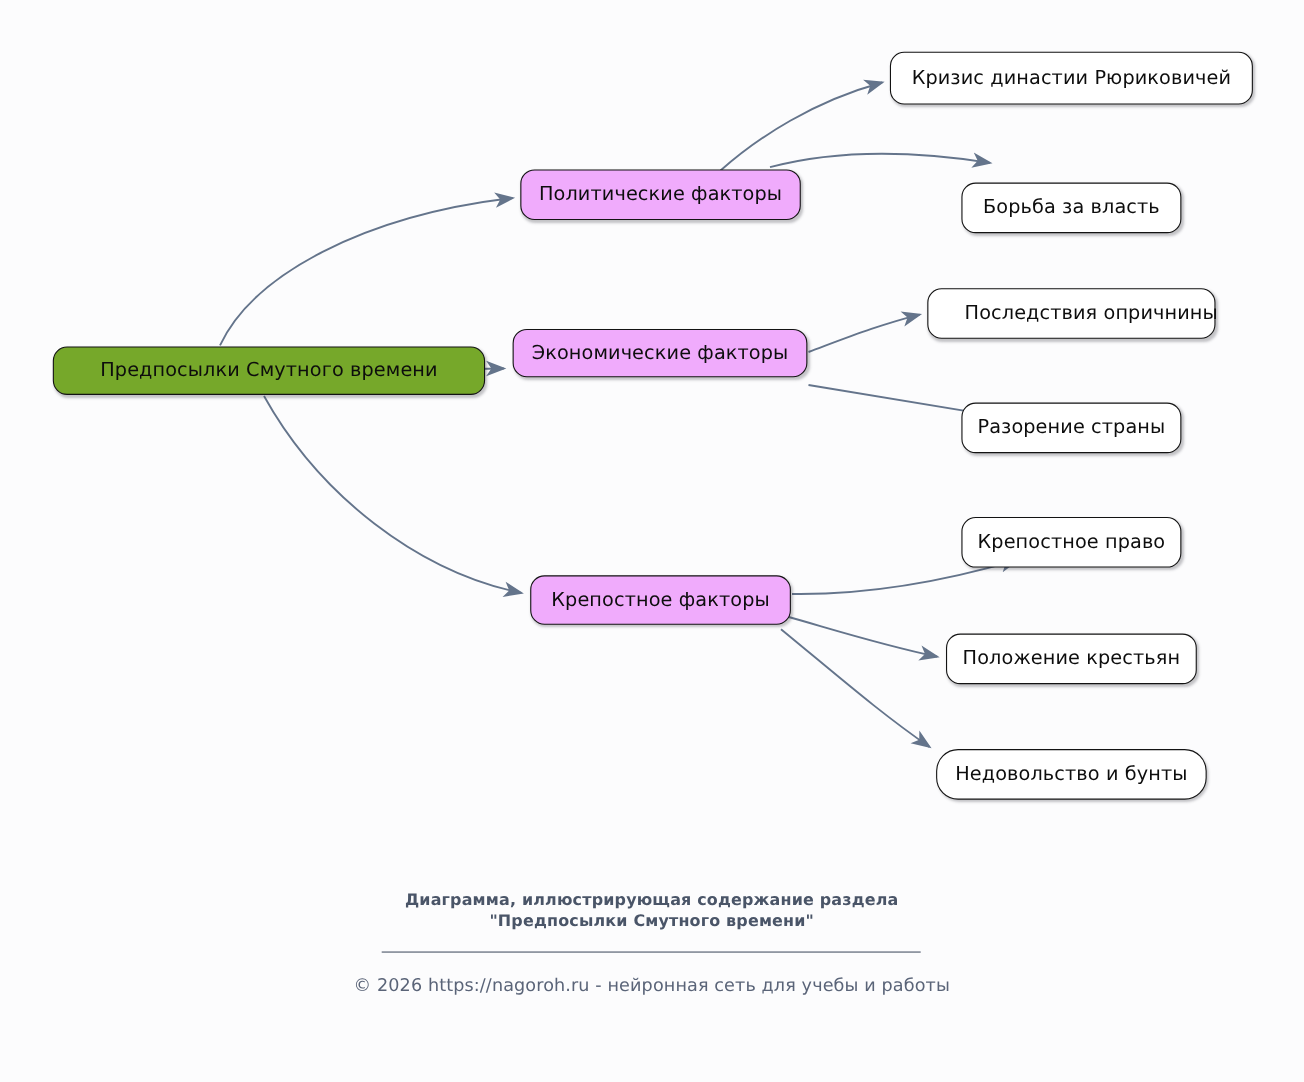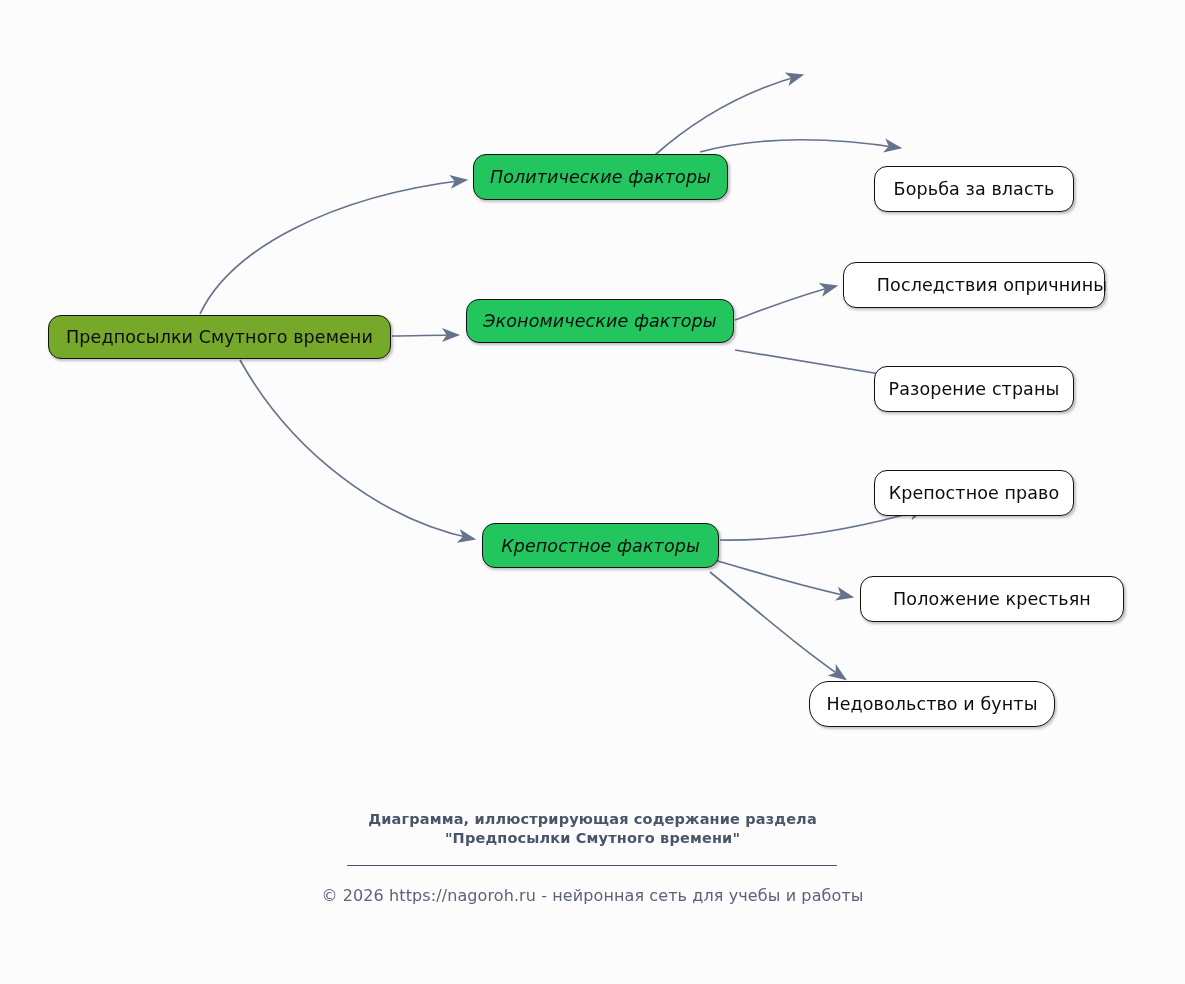--- a/index.html
+++ b/index.html
@@ -33,22 +33,21 @@
     font-size: 17.5px;
     color: #0d0d0d;
     white-space: nowrap;
     letter-spacing: 0.1px;
     box-shadow: 1.5px 2px 2.5px rgba(60,60,70,0.30);
   }
   .node-root {
     background: #76a82a;
   }
   .node-branch {
-    background: #22c55e;
-    font-style: italic;
+    background: #f0abfc;
   }
   .node-leaf {
     background: #ffffff;
   }
   .footer {
     position: absolute;
     left: 0;
     width: 1185px;
     text-align: center;
   }
@@ -96,58 +95,61 @@
 
       <path d="M 735 320 C 770 307 800 295 836 286"></path>
       <path d="M 735 350 C 780 357 830 366 898 377"></path>
 
       <path d="M 720 540 C 790 541 860 528 925 509"></path>
       <path d="M 714 560 C 760 573 800 586 852 597"></path>
       <path d="M 710 572 C 760 613 800 648 845 679"></path>
     </g>
   </svg>
 
-  <div class="node node-root" style="left:48px; top:315px; width:343px; height:44px;justify-content:center;">
+  <div class="node node-root" style="left:48px; top:315px; width:393px; height:44px;justify-content:center;">
     <span>Предпосылки Смутного времени</span>
   </div>
 
   <div class="node node-branch" style="left:473px; top:154px; width:255px; height:46px;">
     <span>Политические факторы</span>
   </div>
 
   <div class="node node-branch" style="left:466px; top:299px; width:268px; height:44px;">
     <span>Экономические факторы</span>
   </div>
 
   <div class="node node-branch" style="left:482px; top:523px; width:237px; height:45px;">
     <span>Крепостное факторы</span>
   </div>
 
+  <div class="node node-leaf" style="left:809px; top:47px; width:330px; height:48px;">
+    <span>Кризис династии Рюриковичей</span>
+  </div>
 
   <div class="node node-leaf" style="left:874px; top:155px; width:200px; height:46px;margin-top:11px;">
     <span>Борьба за власть</span>
   </div>
 
   <div class="node node-leaf" style="left:843px; top:262px; width:262px; height:46px;padding-left:36px;">
     <span>Последствия опричнины</span>
   </div>
 
   <div class="node node-leaf" style="left:874px; top:366px; width:200px; height:46px;">
     <span>Разорение страны</span>
   </div>
 
   <div class="node node-leaf" style="left:874px; top:470px; width:200px; height:46px;">
     <span>Крепостное право</span>
   </div>
 
-  <div class="node node-leaf" style="left:860px; top:576px; width:264px; height:46px;">
+  <div class="node node-leaf" style="left:860px; top:576px; width:228px; height:46px;">
     <span>Положение крестьян</span>
   </div>
 
-  <div class="node node-leaf" style="left:809px; top:681px; width:246px; height:46px;border-radius:20px;">
+  <div class="node node-leaf" style="left:851px; top:681px; width:246px; height:46px;border-radius:20px;">
     <span>Недовольство и бунты</span>
   </div>
 
   <div class="footer caption">
     <div>Диаграмма, иллюстрирующая содержание раздела</div>
     <div>"Предпосылки Смутного времени"</div>
   </div>
 
   <div class="divider"></div>
 

